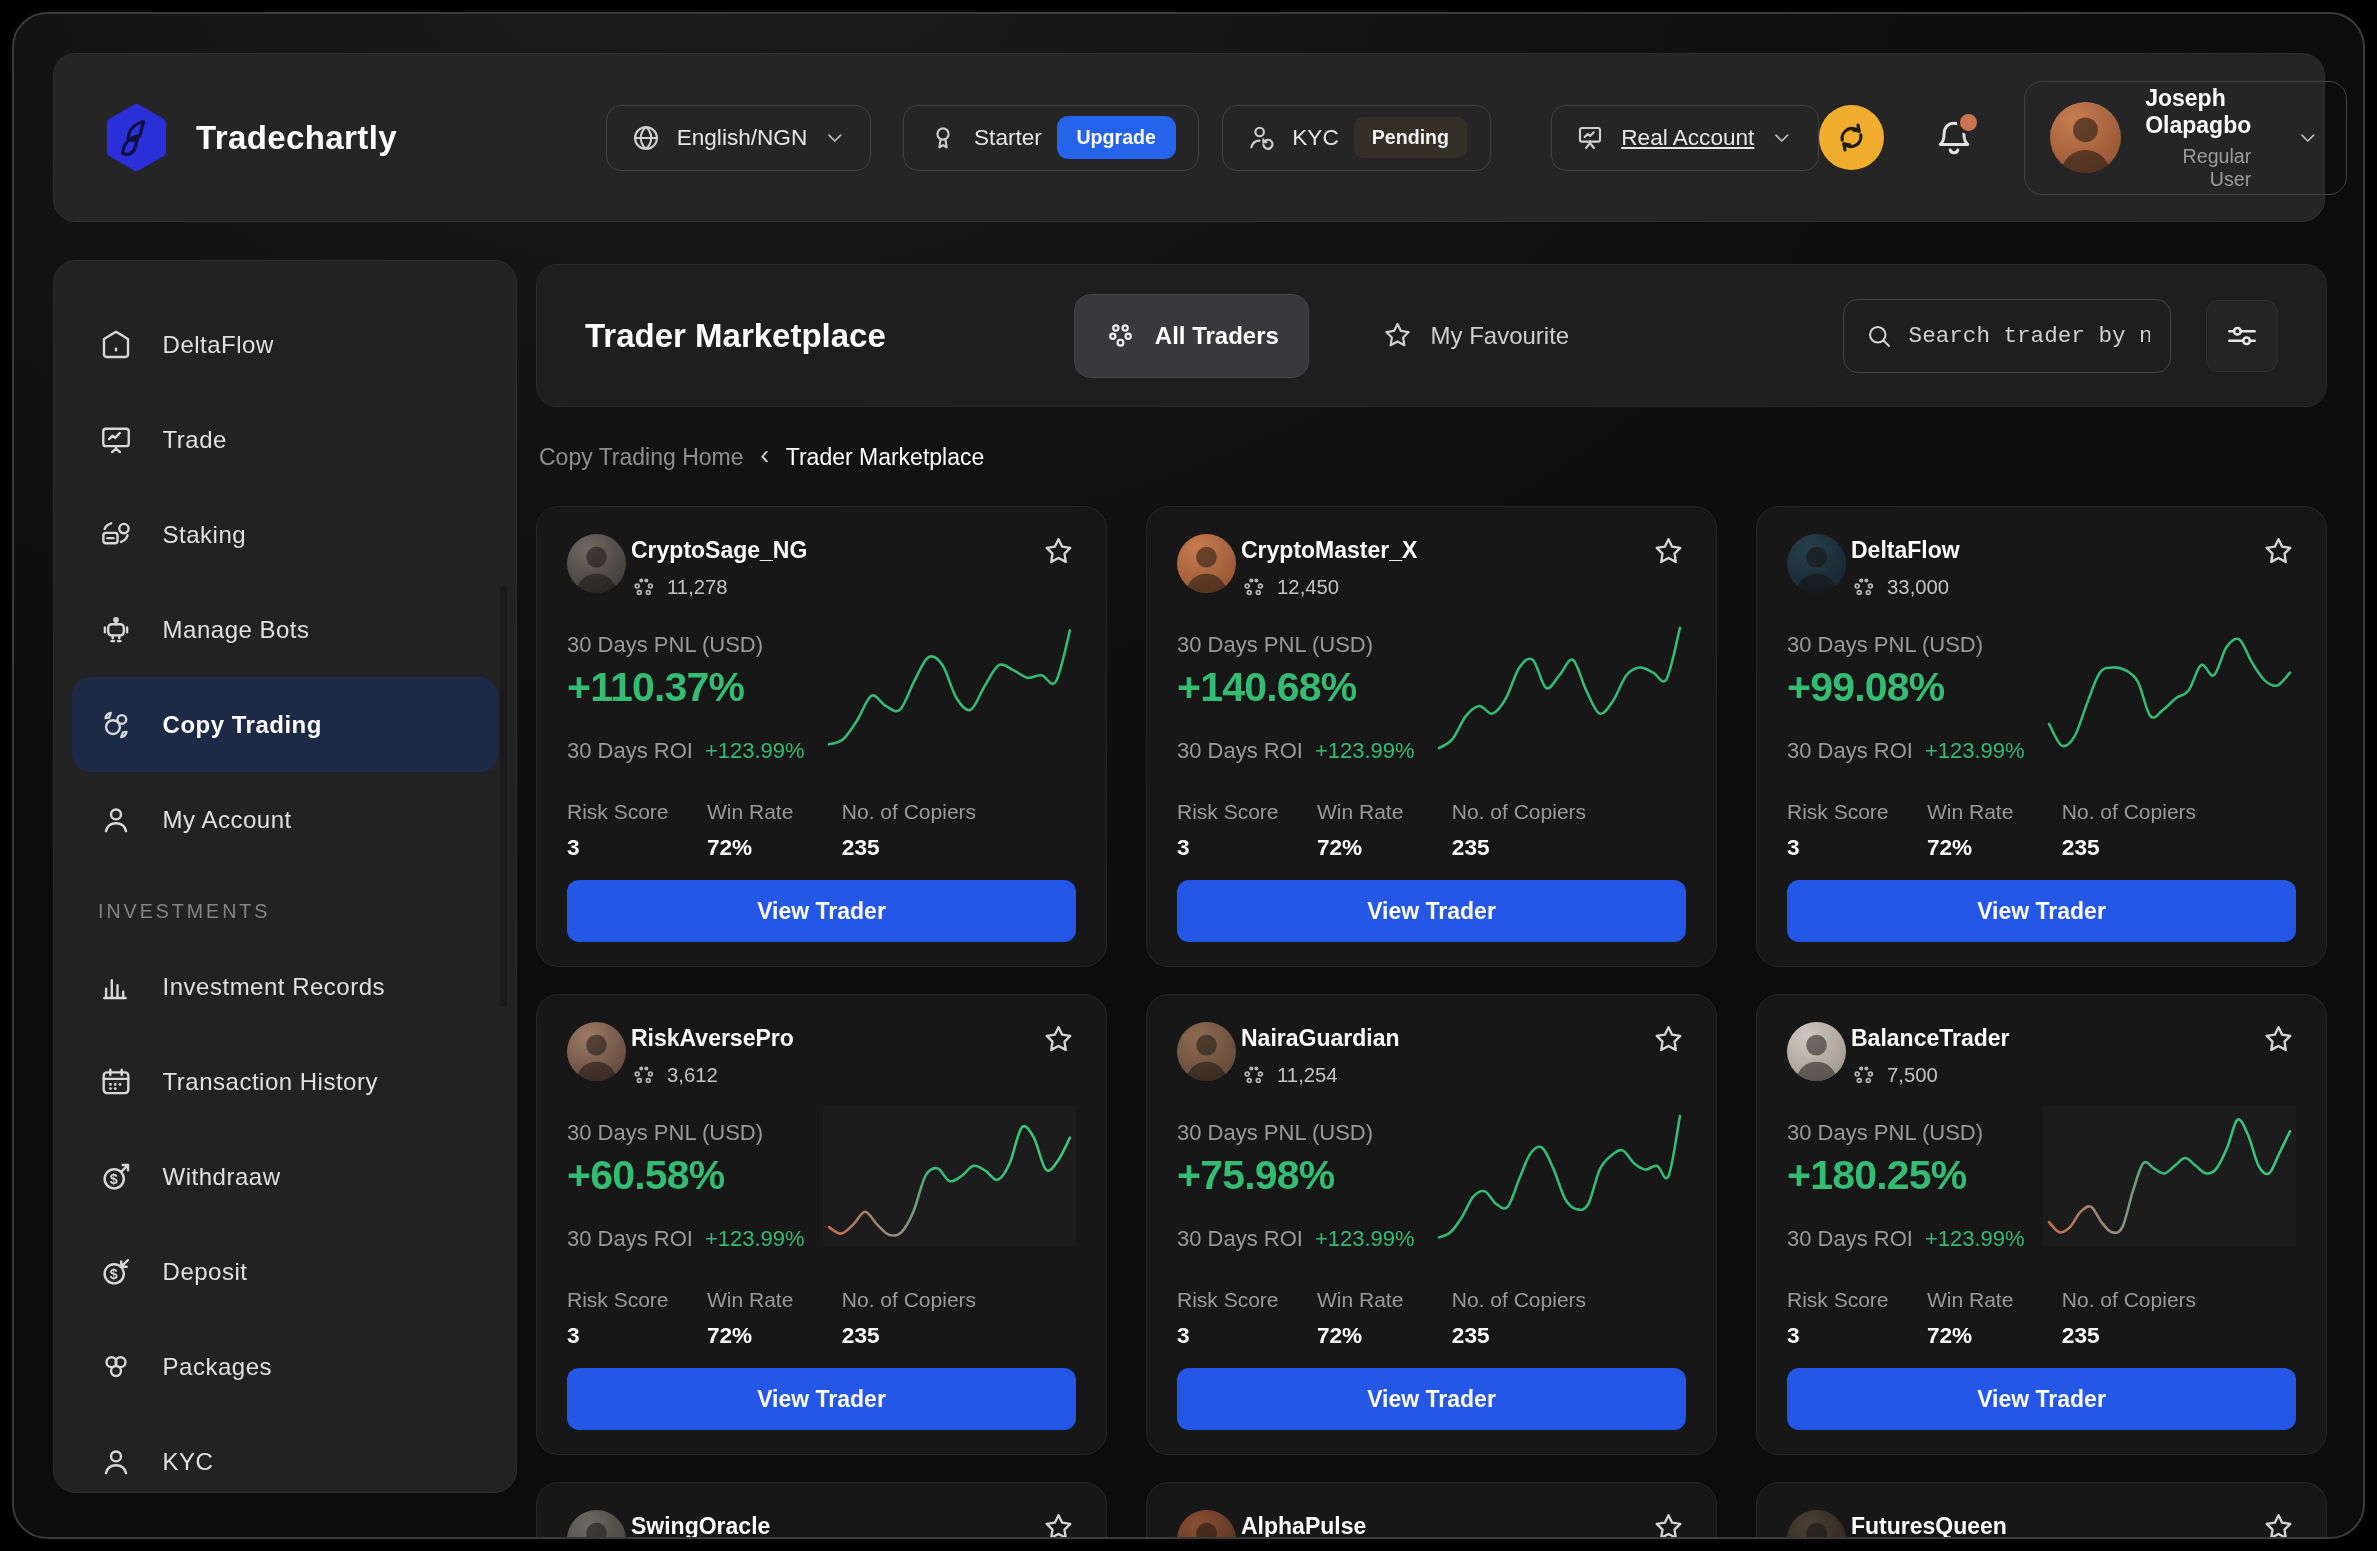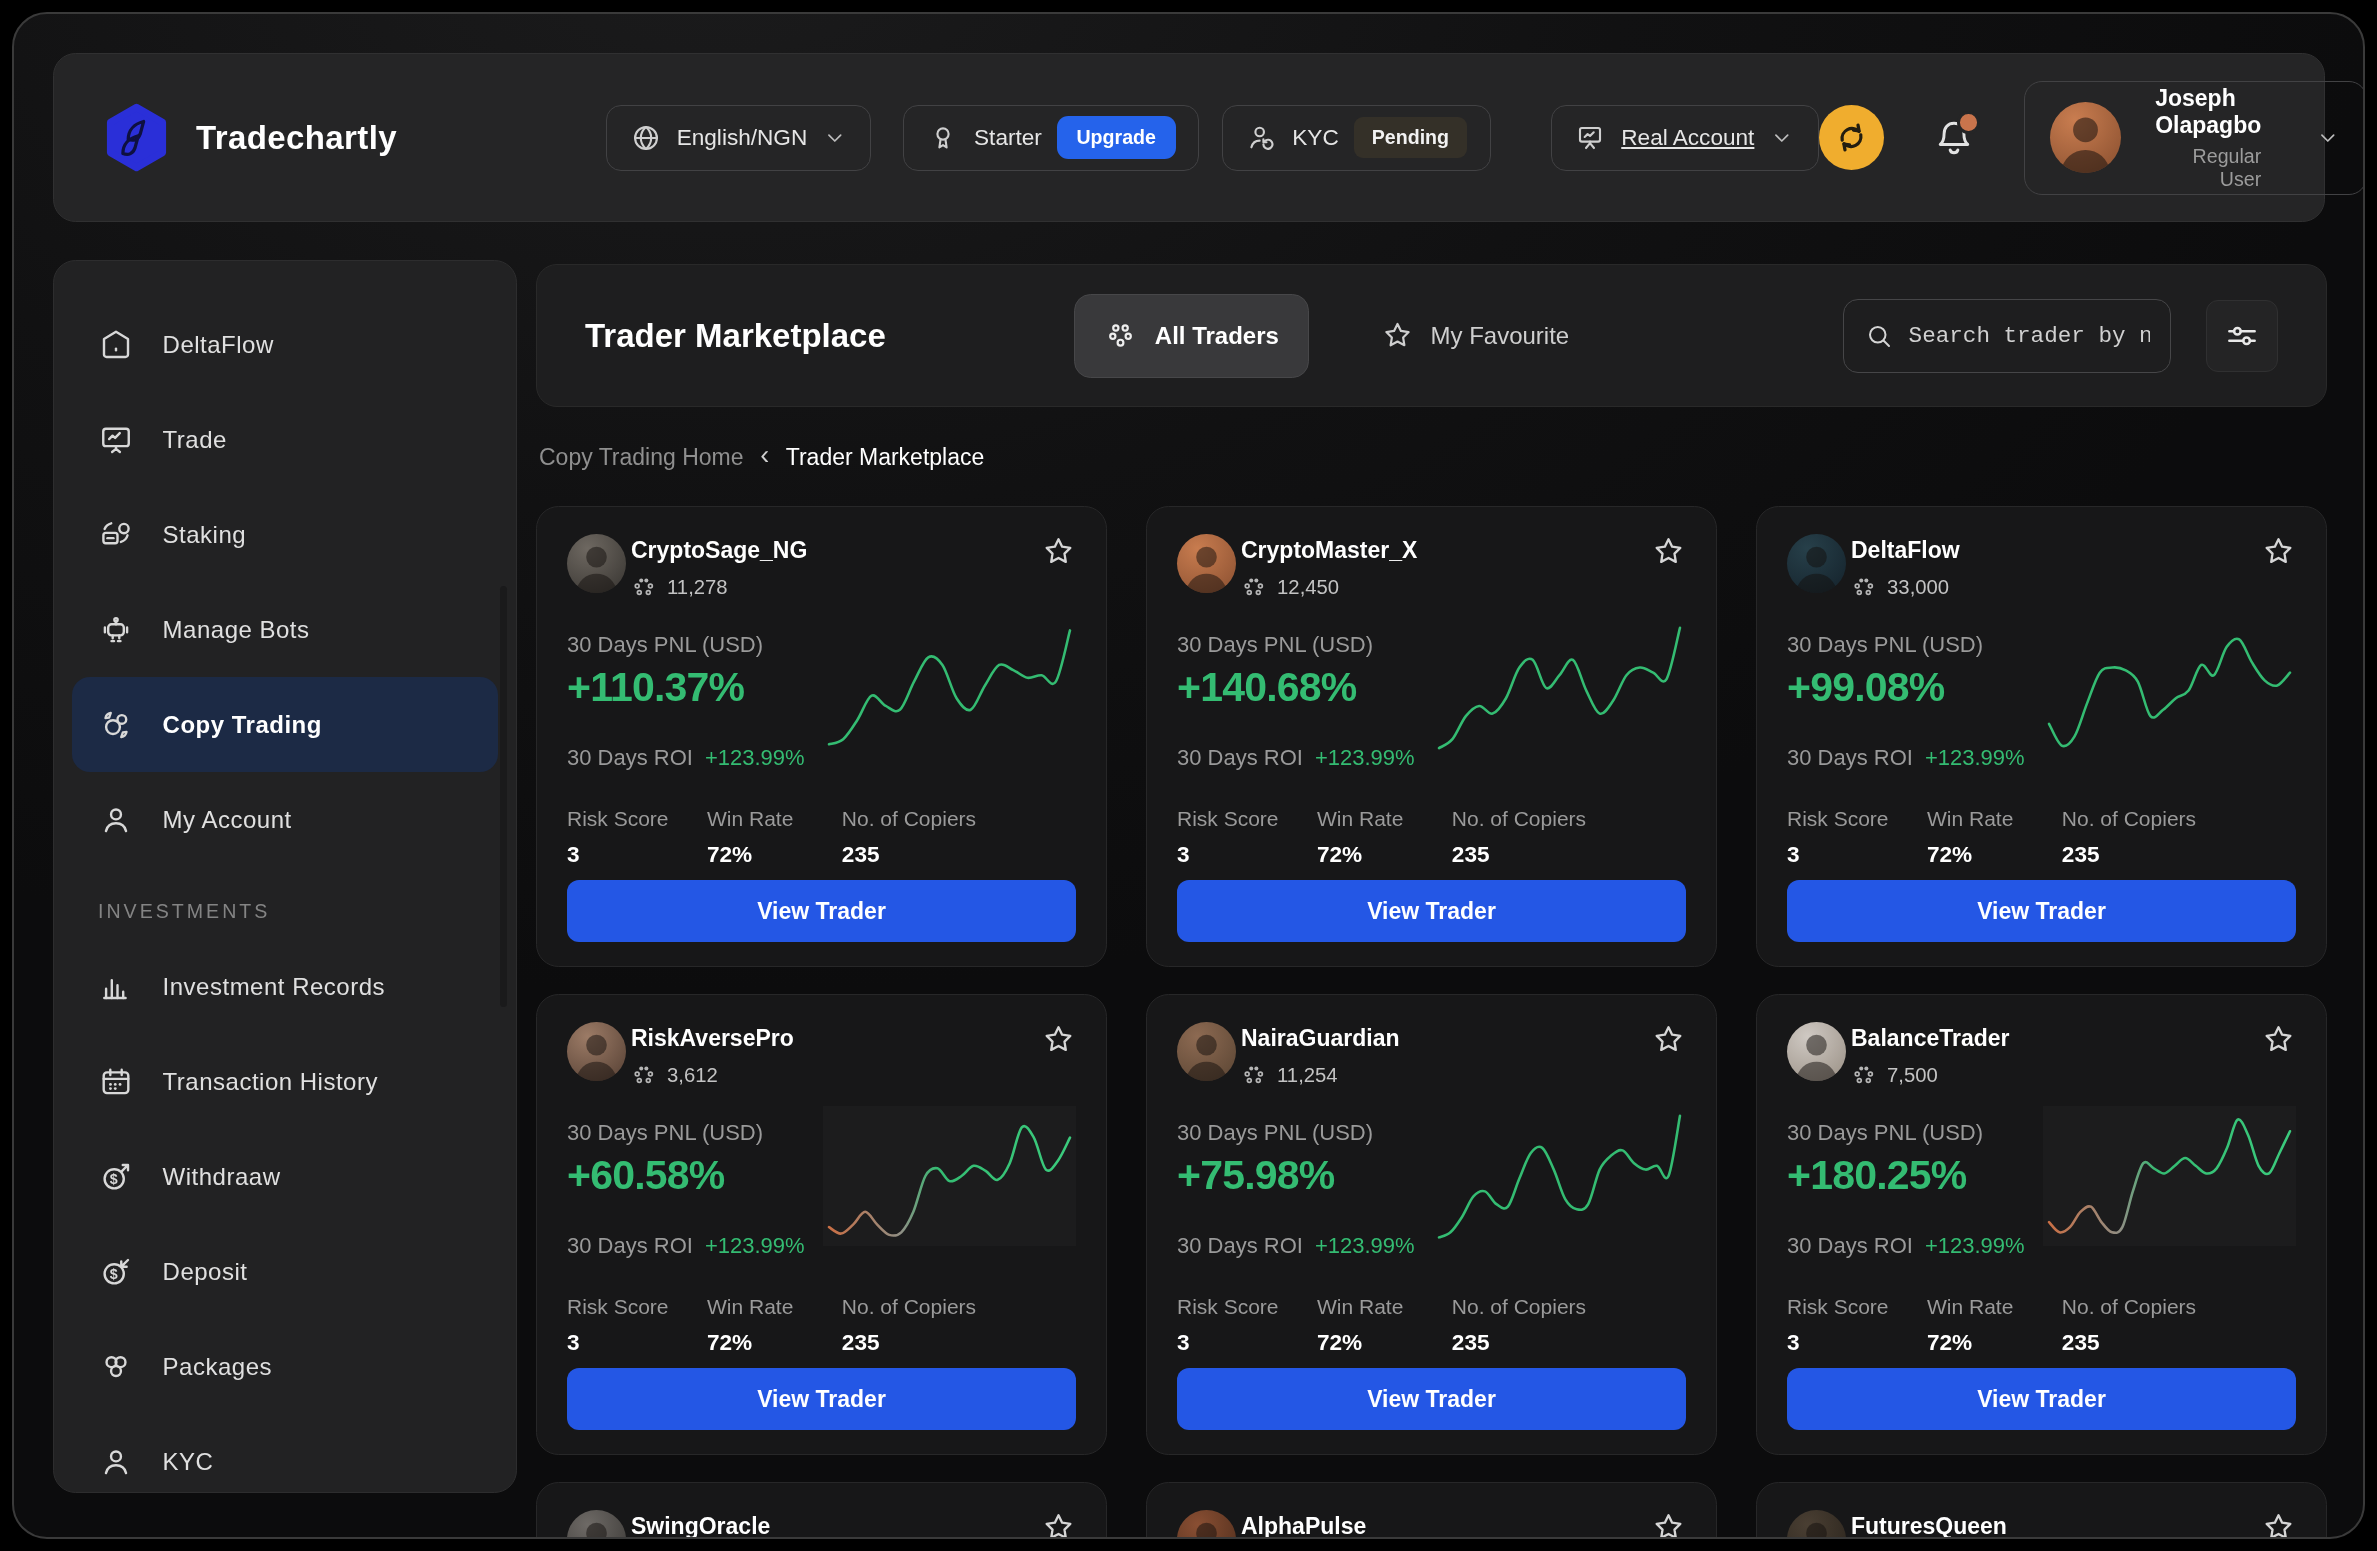--- a/index.html
+++ b/index.html
@@ -52,21 +52,21 @@
     background:#f0ad2e; display:flex; align-items:center; justify-content:center;
     color:#231d10; cursor:pointer; flex:none;
   }
   .refresh-btn svg { width:39px; height:39px; }
   .bell-wrap { position:relative; margin-left:48px; width:44px; height:47px; color:#e2e2e2; cursor:pointer; flex:none; }
   .bell-dot {
     position:absolute; top:-3px; right:-4.5px; width:22.6px; height:22.6px;
     border-radius:50%; background:#c9744c; border:3.8px solid #252526;
   }
   .profile {
-    margin-left:48px; display:flex; align-items:center; gap:34px;
+    margin-left:48px; display:flex; align-items:center; gap:24px;
     border:1.5px solid #424244; border-radius:18px;
     height:114px; padding:0 25.6px; cursor:pointer;
   }
   .avatar {
     width:71px; height:71px; border-radius:50%; flex:none; overflow:hidden; position:relative;
   }
   .avatar svg { position:absolute; inset:0; width:100%; height:100%; }
   .profile-txt { display:flex; flex-direction:column; gap:6px; }
   .profile-name { font-size:23px; font-weight:700; color:#fff; }
   .profile-role { font-size:19.6px; color:#9c9c9c; text-align:right; }
@@ -148,21 +148,21 @@
   .card-head { display:flex; align-items:flex-start; }
   .t-avatar { width:59px; height:59px; border-radius:50%; flex:none; overflow:hidden; position:relative; }
   .t-avatar svg { position:absolute; inset:0; width:100%; height:100%; }
   .t-meta { margin-left:5px; display:flex; flex-direction:column; gap:10.5px; padding-top:3px; }
   .t-name { font-size:23px; font-weight:700; color:#fff; }
   .t-copiers { display:flex; align-items:center; gap:10.5px; color:#c3c3c3; font-size:20.3px; }
   .t-copiers svg { width:25.6px; height:25.6px; color:#b5b5b5; }
   .star-btn { margin-left:auto; width:35px; height:35px; color:#d6d6d6; cursor:pointer; flex:none; }
   .pnl-label { margin-top:32px; font-size:22px; color:#9a9a9a; }
   .pnl-value { margin-top:6px; font-size:41px; font-weight:700; color:#34bc72; letter-spacing:-0.8px; }
-  .roi-row { margin-top:34px; font-size:22px; color:#9a9a9a; display:flex; gap:12px;text-align:center; }
+  .roi-row { margin-top:27px; font-size:22px; color:#9a9a9a; display:flex; gap:12px;text-align:center; }
   .roi-val { color:#34bc72; }
   .spark { position:absolute; top:111px; right:30px; width:253px; height:140px; }
   .spark.panel { background:rgba(255,255,255,0.025); }
   .stats {
     margin-top:36px; display:grid; grid-template-columns:27.5% 26.5% 46%;
   }
   .stat-label { font-size:21px; color:#9a9a9a; }
   .stat-value { margin-top:10.5px; font-size:22.6px; font-weight:700; color:#fff; }
   .view-btn {
     margin-top:auto; height:62px; border-radius:12px; border:none;

